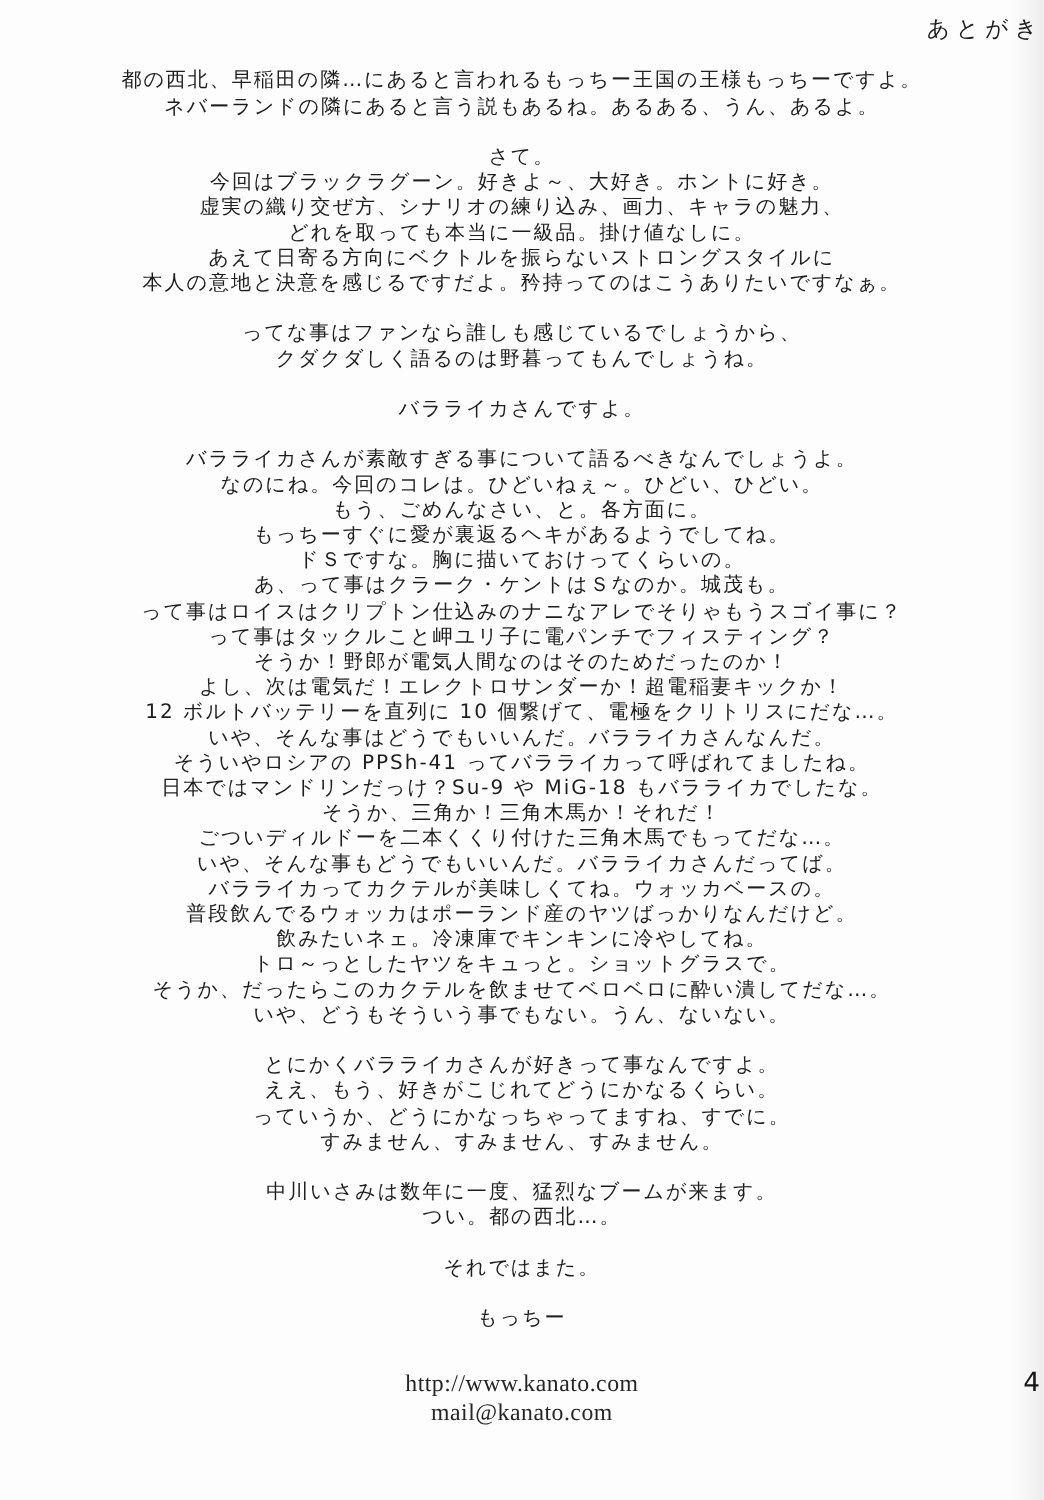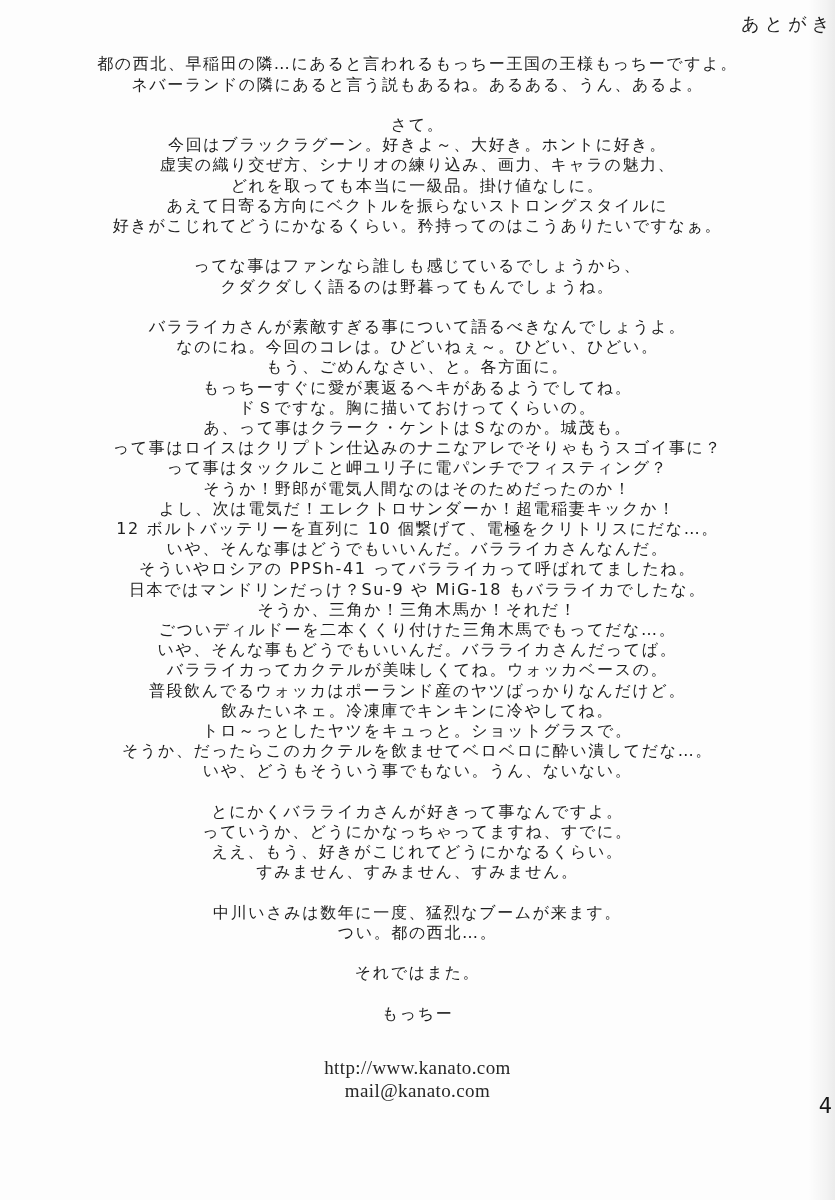--- a/index.html
+++ b/index.html
@@ -70,25 +70,28 @@
       <div class="para">
         <div class="line">都の西北、早稲田の隣…にあると言われるもっちー王国の王様もっちーですよ。</div>
         <div class="line">ネバーランドの隣にあると言う説もあるね。あるある、うん、あるよ。</div>
       </div>
       <div class="para">
         <div class="line">さて。</div>
         <div class="line">今回はブラックラグーン。好きよ～、大好き。ホントに好き。</div>
         <div class="line">虚実の織り交ぜ方、シナリオの練り込み、画力、キャラの魅力、</div>
         <div class="line">どれを取っても本当に一級品。掛け値なしに。</div>
         <div class="line">あえて日寄る方向にベクトルを振らないストロングスタイルに</div>
-        <div class="line">好きがこじれてどうにかなるくらい。矜持ってのはこうありたいですなぁ。</div>
+        <div class="line">本人の意地と決意を感じるですだよ。矜持ってのはこうありたいですなぁ。</div>
       </div>
       <div class="para">
         <div class="line">ってな事はファンなら誰しも感じているでしょうから、</div>
         <div class="line">クダクダしく語るのは野暮ってもんでしょうね。</div>
+      </div>
+      <div class="para">
+        <div class="line">バラライカさんですよ。</div>
       </div>
       <div class="para">
         <div class="line">バラライカさんが素敵すぎる事について語るべきなんでしょうよ。</div>
         <div class="line">なのにね。今回のコレは。ひどいねぇ～。ひどい、ひどい。</div>
         <div class="line">もう、ごめんなさい、と。各方面に。</div>
         <div class="line">もっちーすぐに愛が裏返るヘキがあるようでしてね。</div>
         <div class="line">ドＳですな。胸に描いておけってくらいの。</div>
         <div class="line">あ、って事はクラーク・ケントはＳなのか。城茂も。</div>
         <div class="line">って事はロイスはクリプトン仕込みのナニなアレでそりゃもうスゴイ事に？</div>
         <div class="line">って事はタックルこと岬ユリ子に電パンチでフィスティング？</div>
@@ -103,22 +106,22 @@
         <div class="line">いや、そんな事もどうでもいいんだ。バラライカさんだってば。</div>
         <div class="line">バラライカってカクテルが美味しくてね。ウォッカベースの。</div>
         <div class="line">普段飲んでるウォッカはポーランド産のヤツばっかりなんだけど。</div>
         <div class="line">飲みたいネェ。冷凍庫でキンキンに冷やしてね。</div>
         <div class="line">トロ～っとしたヤツをキュっと。ショットグラスで。</div>
         <div class="line">そうか、だったらこのカクテルを飲ませてベロベロに酔い潰してだな…。</div>
         <div class="line">いや、どうもそういう事でもない。うん、ないない。</div>
       </div>
       <div class="para">
         <div class="line">とにかくバラライカさんが好きって事なんですよ。</div>
+        <div class="line">ええ、もう、好きがこじれてどうにかなるくらい。</div>
         <div class="line">っていうか、どうにかなっちゃってますね、すでに。</div>
-        <div class="line">ええ、もう、好きがこじれてどうにかなるくらい。</div>
         <div class="line">すみません、すみません、すみません。</div>
       </div>
       <div class="para">
         <div class="line">中川いさみは数年に一度、猛烈なブームが来ます。</div>
         <div class="line">つい。都の西北…。</div>
       </div>
       <div class="para">
         <div class="line">それではまた。</div>
       </div>
       <div class="para">

